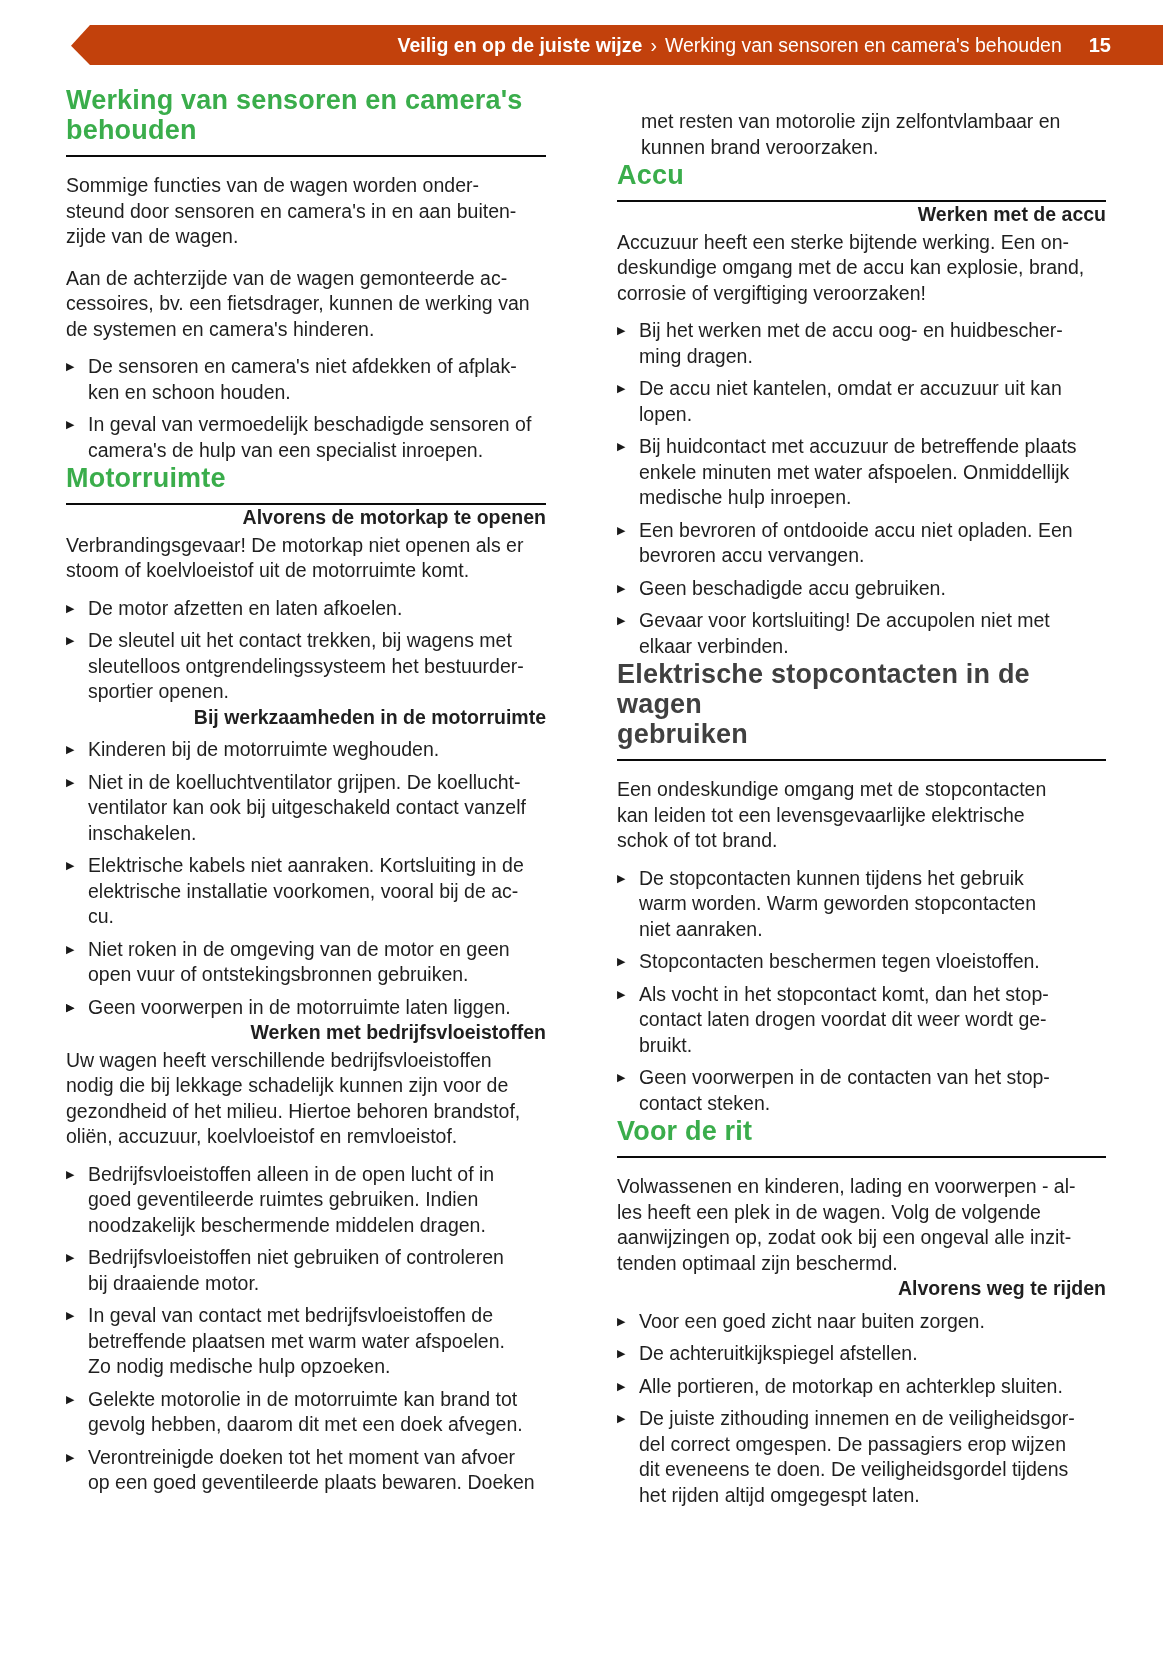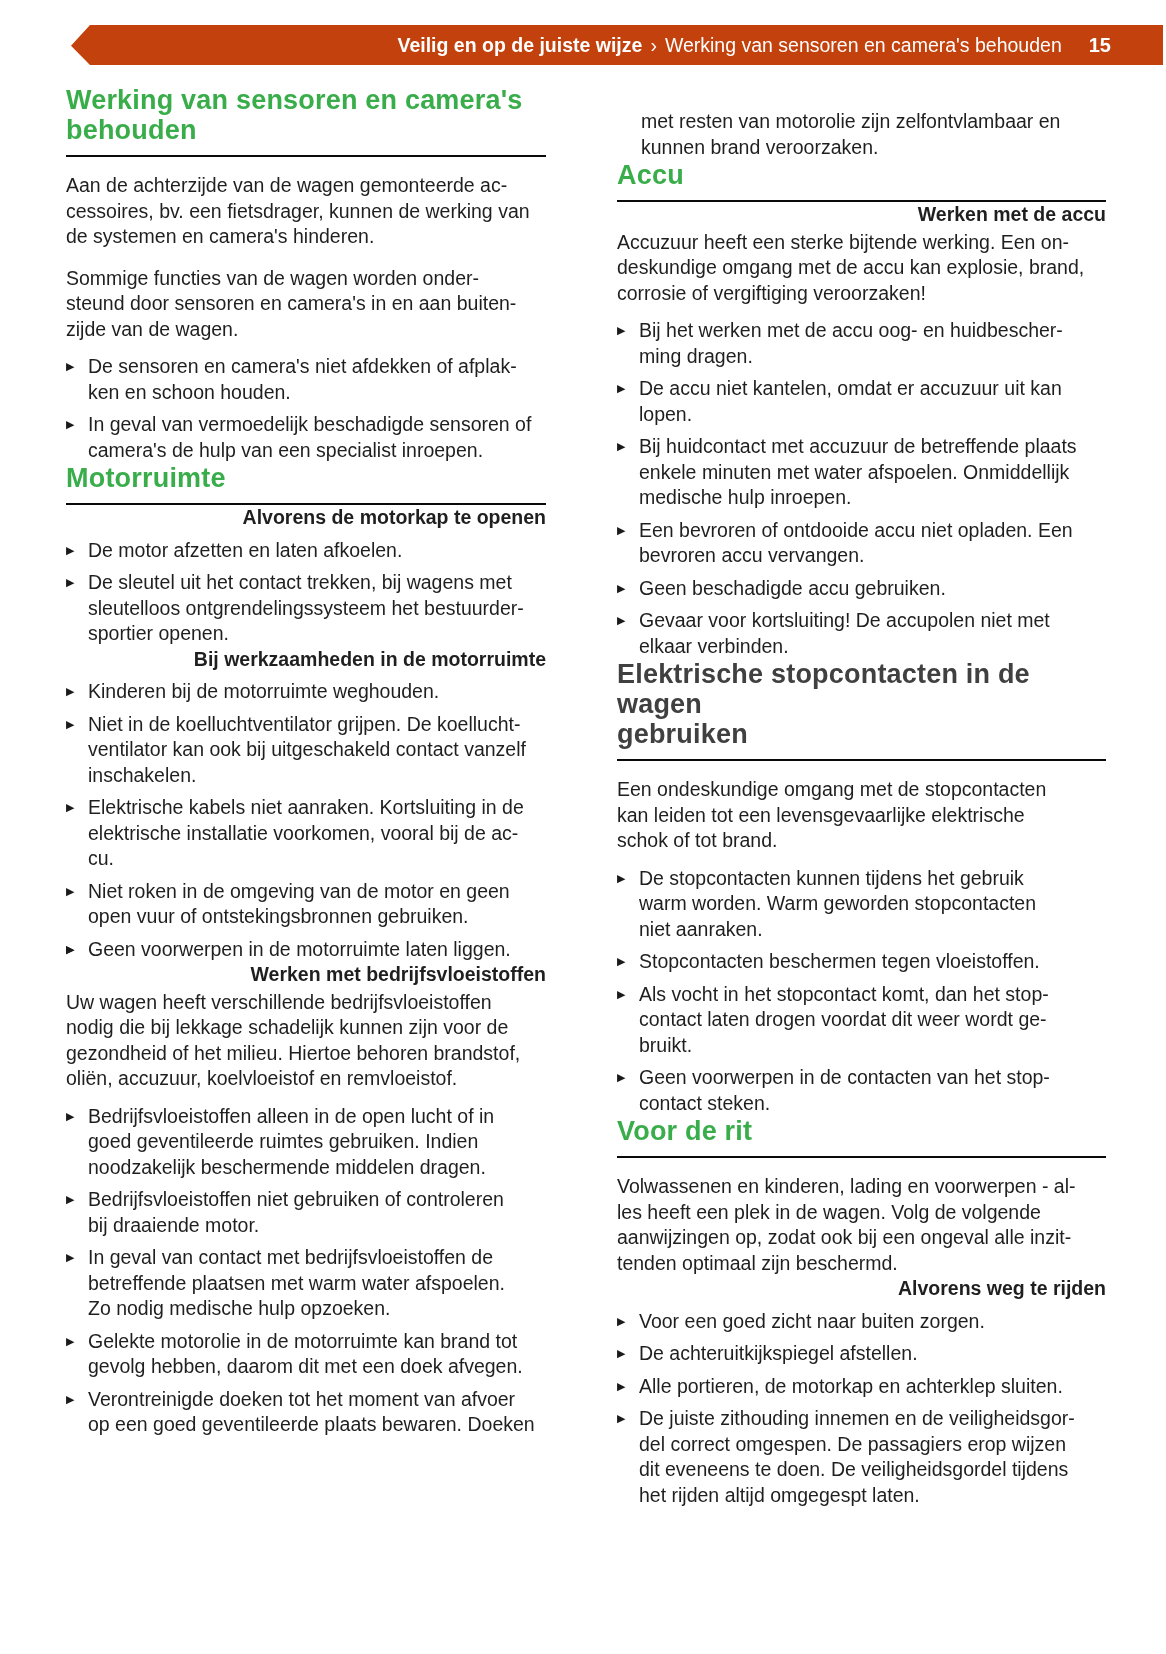--- a/index.html
+++ b/index.html
@@ -53,37 +53,39 @@
   <span>Werking van sensoren en camera's behouden</span>
   <span class="pageno">15</span>
 </div>
 
 <div class="col" id="col-left">
     <div class="h1-block">
       <div class="h1" style="color: rgb(58, 173, 75);">Werking van sensoren en camera's
 behouden</div>
       <div class="rule"></div>
     </div>
+    <div class="para">Sommige functies van de wagen worden onder-
+steund door sensoren en camera's in en aan buiten-
+zijde van de wagen.</div>
     <div class="para">Aan de achterzijde van de wagen gemonteerde ac-
 cessoires, bv. een fietsdrager, kunnen de werking van
 de systemen en camera's hinderen.</div>
-    <div class="para">Sommige functies van de wagen worden onder-
-steund door sensoren en camera's in en aan buiten-
-zijde van de wagen.</div>
     <div class="bullets">
       <div class="bullet"><span class="marker">▶</span><span>De sensoren en camera's niet afdekken of afplak-
 ken en schoon houden.</span></div>
       <div class="bullet"><span class="marker">▶</span><span>In geval van vermoedelijk beschadigde sensoren of
 camera's de hulp van een specialist inroepen.</span></div>
     </div>
     <div class="h1-block">
       <div class="h1" style="color: rgb(58, 173, 75);">Motorruimte</div>
       <div class="rule"></div>
     </div>
     <div class="sub">Alvorens de motorkap te openen</div>
+    <div class="para">Verbrandingsgevaar! De motorkap niet openen als er
+stoom of koelvloeistof uit de motorruimte komt.</div>
     <div class="bullets">
       <div class="bullet"><span class="marker">▶</span><span>De motor afzetten en laten afkoelen.</span></div>
       <div class="bullet"><span class="marker">▶</span><span>De sleutel uit het contact trekken, bij wagens met
 sleutelloos ontgrendelingssysteem het bestuurder-
 sportier openen.</span></div>
     </div>
     <div class="sub">Bij werkzaamheden in de motorruimte</div>
     <div class="bullets">
       <div class="bullet"><span class="marker">▶</span><span>Kinderen bij de motorruimte weghouden.</span></div>
       <div class="bullet"><span class="marker">▶</span><span>Niet in de koelluchtventilator grijpen. De koellucht-

